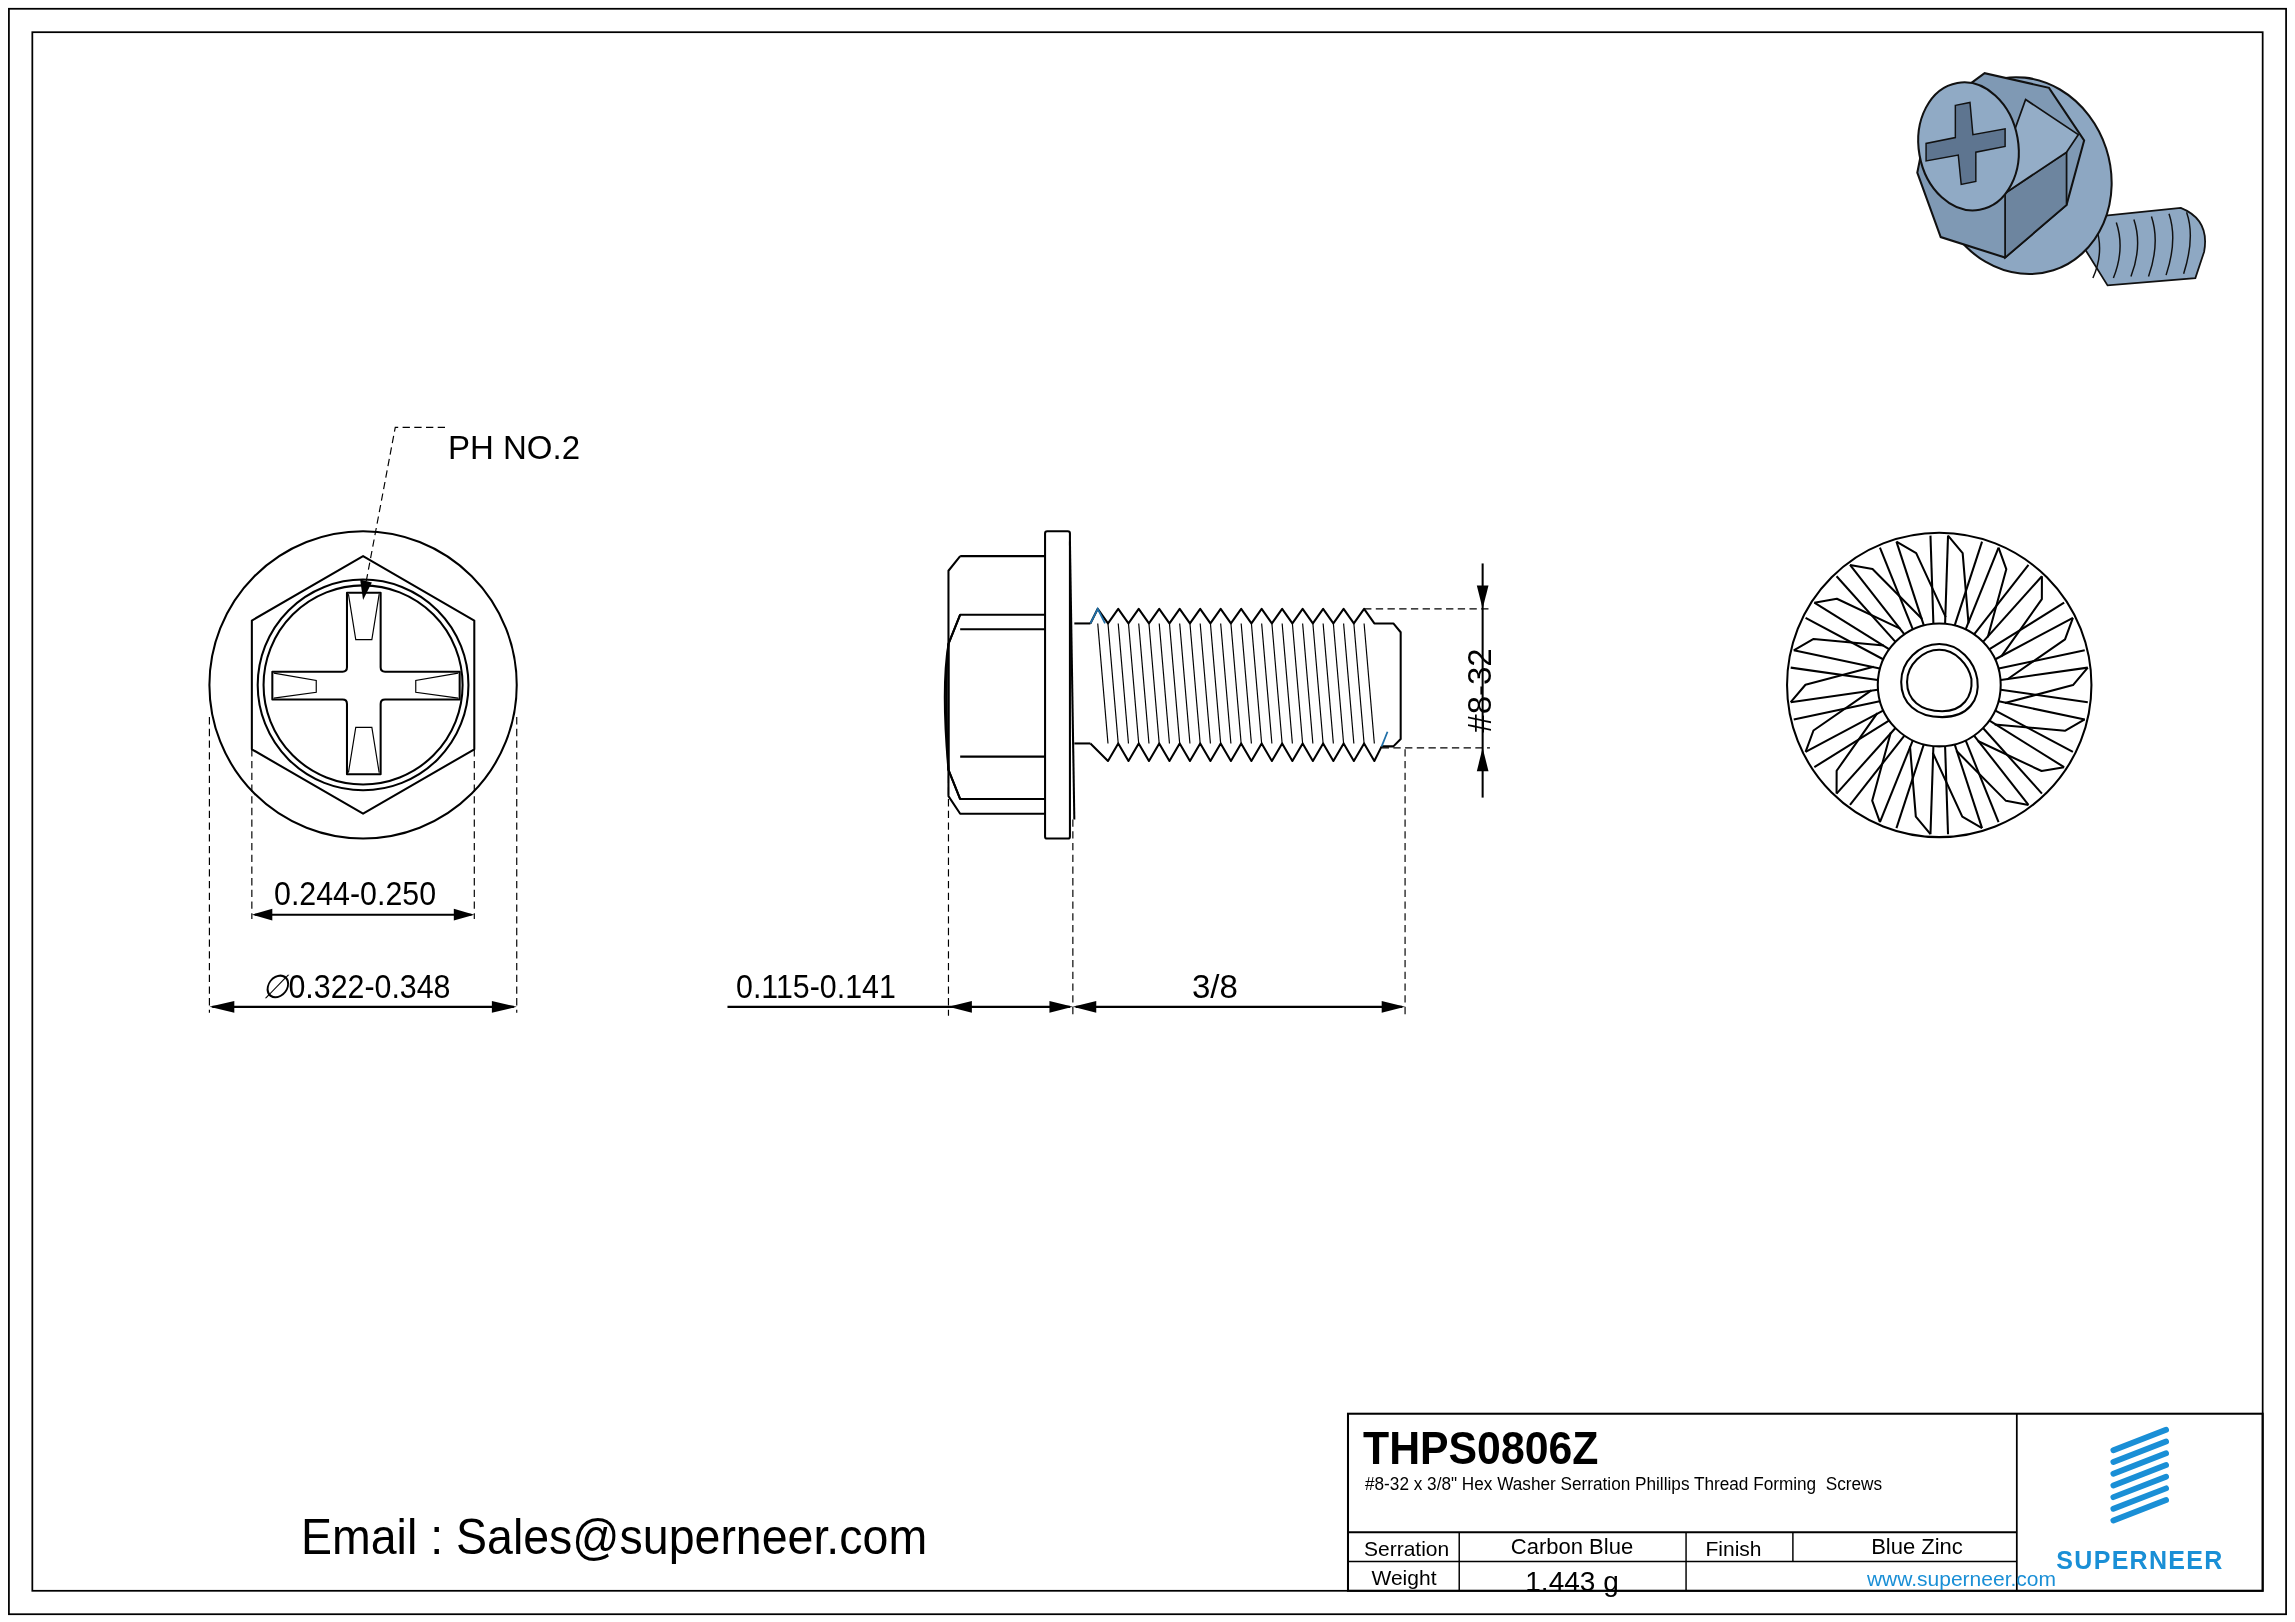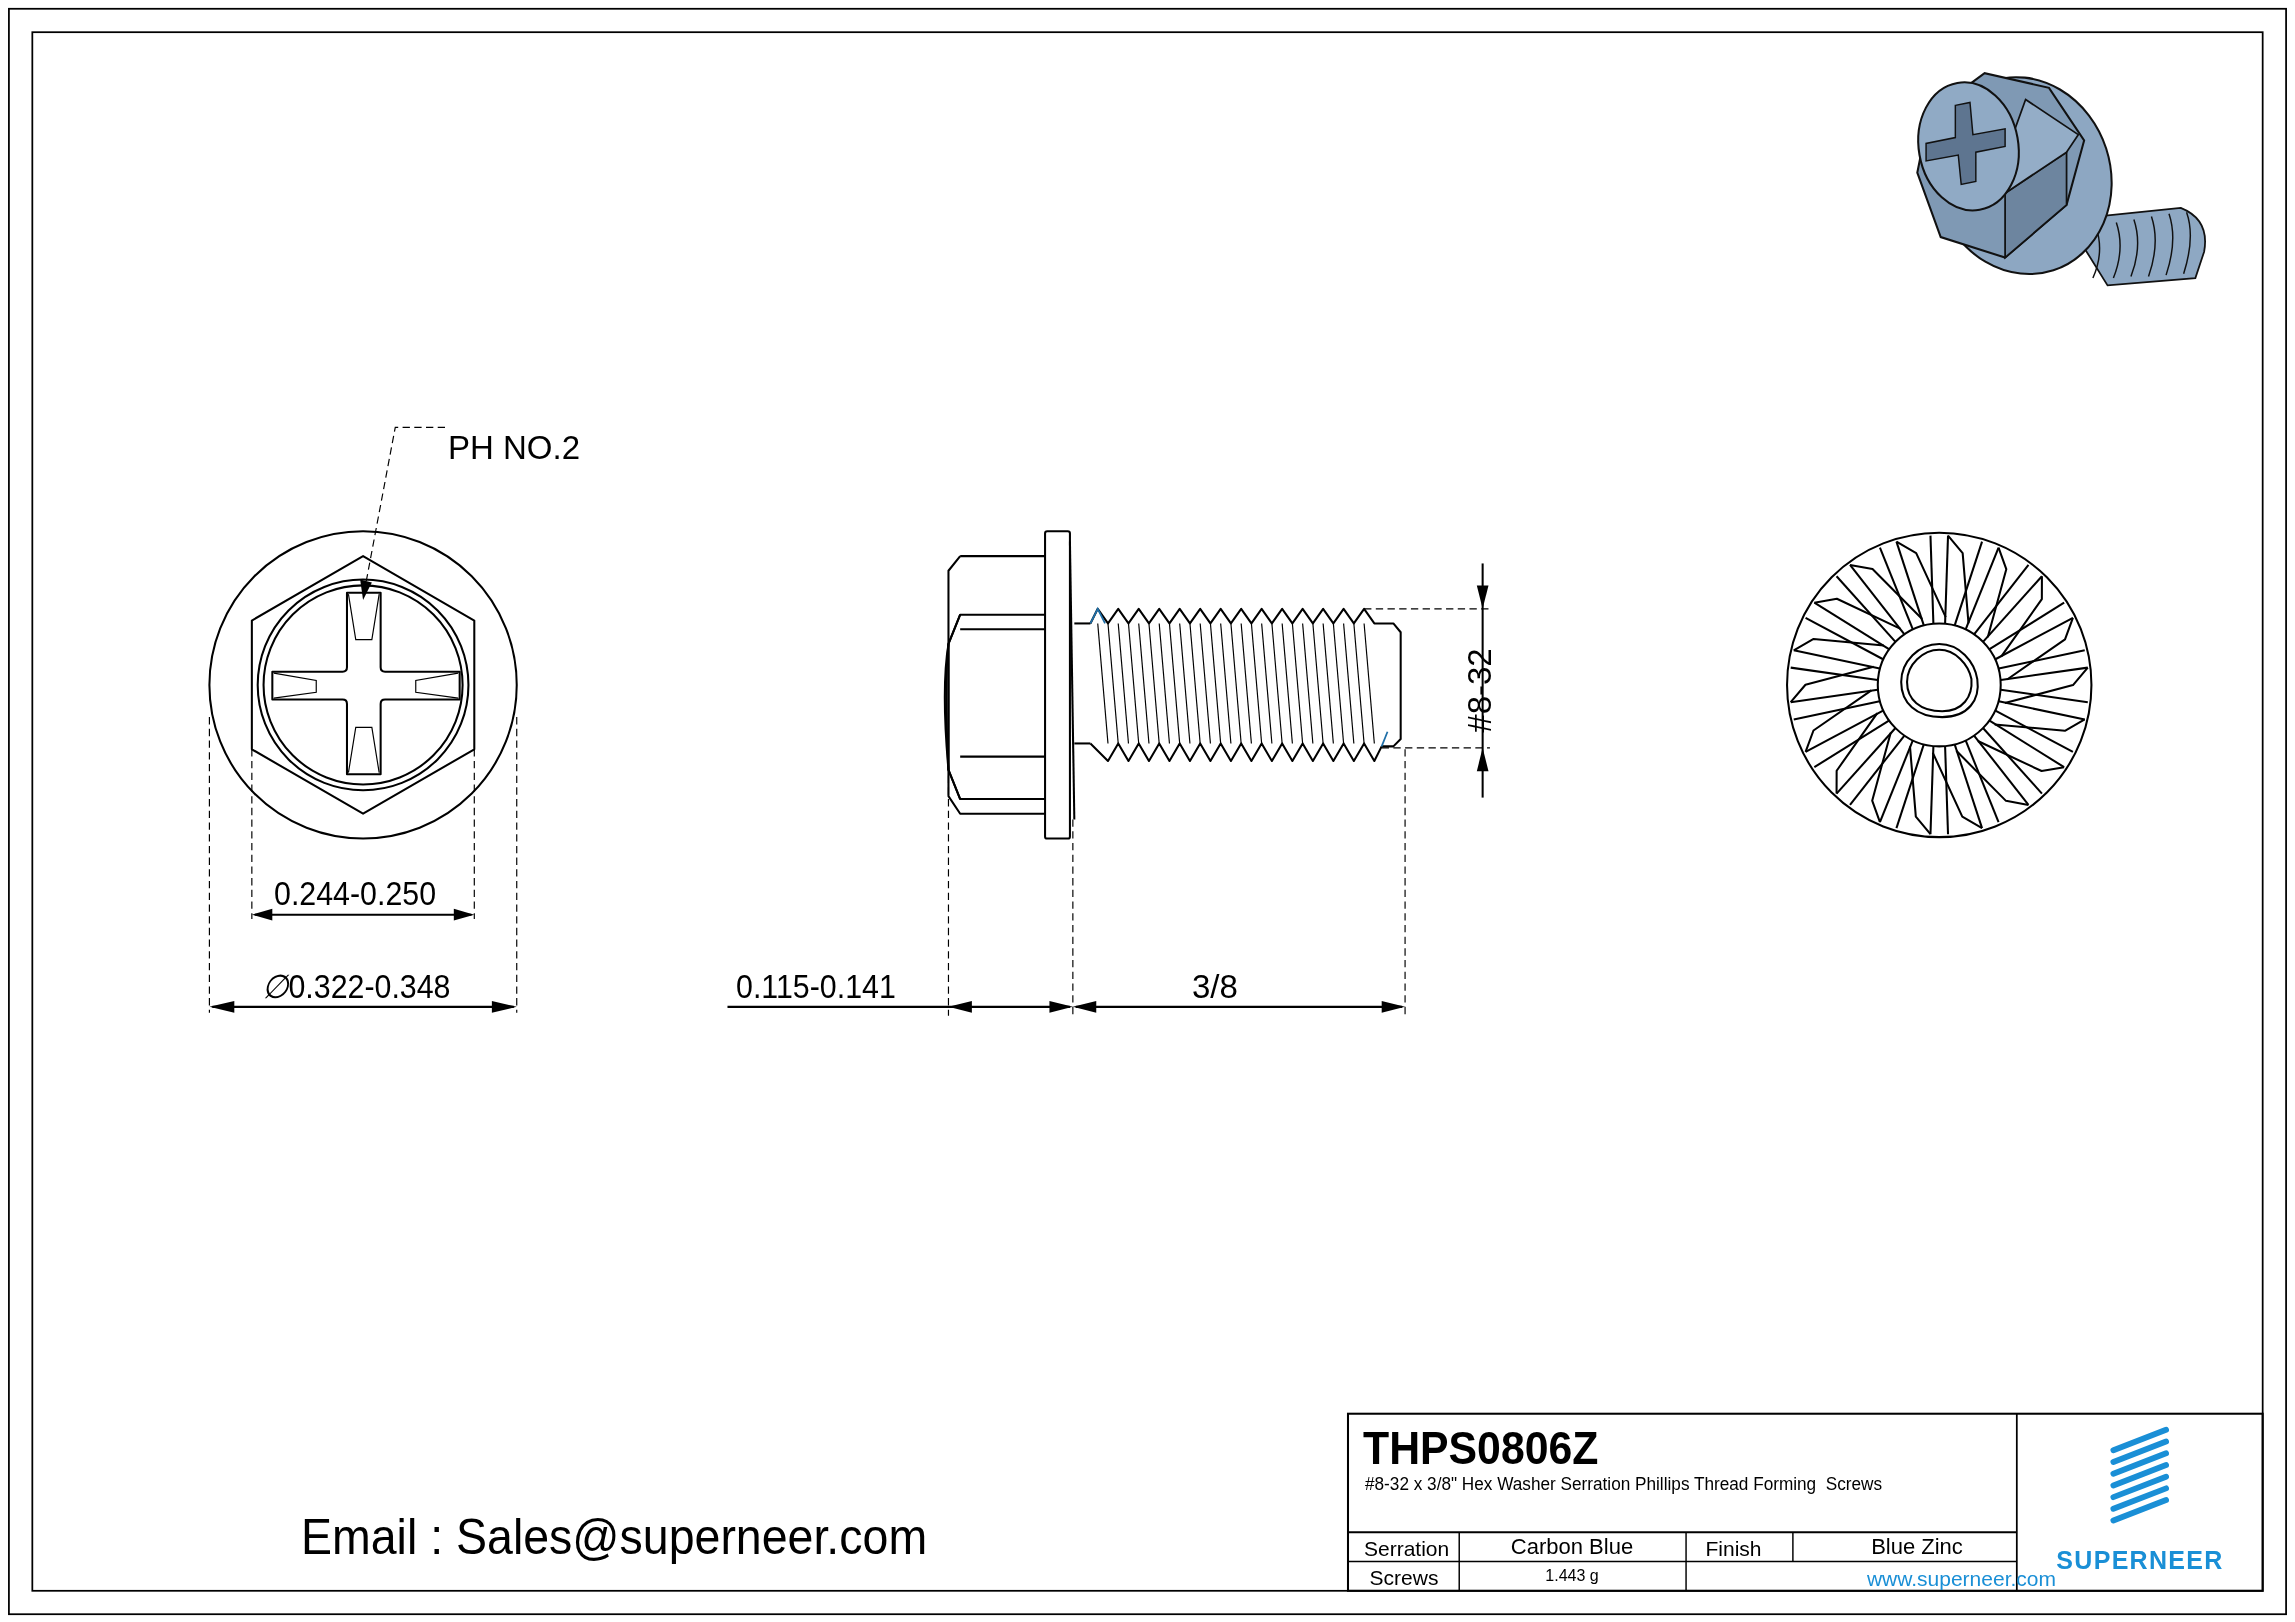--- a/index.html
+++ b/index.html
@@ -278,19 +278,19 @@
 
 <div>
   <div style="position:absolute;left:1363px;top:1425px;font-size:46px;font-weight:bold;line-height:1;color:#000;transform:scaleX(0.93);transform-origin:left;">THPS0806Z</div>
   <div style="position:absolute;left:1365px;top:1475px;font-size:18.3px;line-height:1;color:#000;white-space:pre;transform:scaleX(0.94);transform-origin:left;">#8-32 x 3/8" Hex Washer Serration Phillips Thread Forming  Screws</div>
 
   <div style="position:absolute;left:1364px;top:1538px;font-size:21px;line-height:1;color:#000;">Serration</div>
   <div style="position:absolute;left:1459px;top:1536px;width:226px;text-align:center;font-size:22px;line-height:1;color:#000;">Carbon Blue</div>
   <div style="position:absolute;left:1686px;top:1538px;width:95px;text-align:center;font-size:21px;line-height:1;color:#000;">Finish</div>
   <div style="position:absolute;left:1793px;top:1536px;width:248px;text-align:center;font-size:22px;line-height:1;color:#000;">Blue Zinc</div>
 
-  <div style="position:absolute;left:1349px;top:1567px;width:110px;text-align:center;font-size:21px;line-height:1;color:#000;">Screws</div>
-  <div style="position:absolute;left:1459px;top:1568px;width:226px;text-align:center;font-size:16px;line-height:1;color:#000;">1.443 g</div>
+  <div style="position:absolute;left:1349px;top:1567px;width:110px;text-align:center;font-size:21px;line-height:1;color:#000;">Weight</div>
+  <div style="position:absolute;left:1459px;top:1568px;width:226px;text-align:center;font-size:28px;line-height:1;color:#000;">1.443 g</div>
   <div style="position:absolute;left:1686px;top:1568px;width:330px;text-align:right;font-size:21px;line-height:1;color:#1a8fd6;padding-left:40px;">www.superneer.com</div>
 
   <div style="position:absolute;left:2029px;top:1548px;width:222px;text-align:center;font-size:25px;font-weight:bold;line-height:1;color:#1a8fd6;letter-spacing:1.3px;">SUPERNEER</div>
 </div>
 
 
 </body></html>

